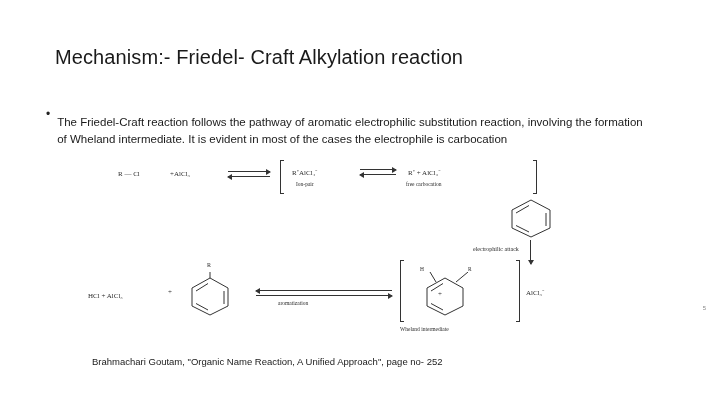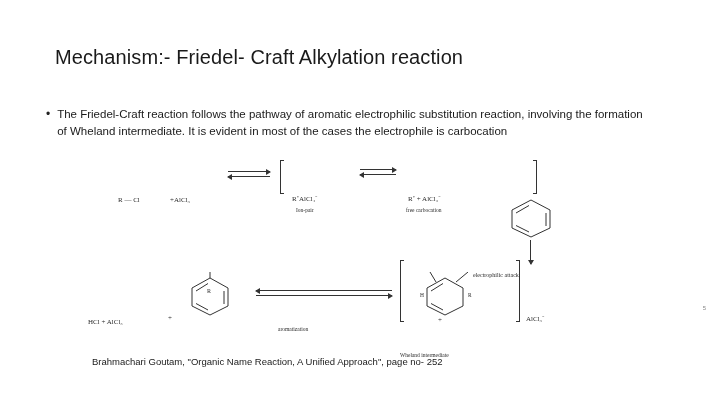--- a/index.html
+++ b/index.html
@@ -42,36 +42,36 @@
     font-size: 12px;
     line-height: 16px;
     color: #222;
     margin-right: 7px;
     flex: 0 0 auto;
   }
   .bullet-text {
     font-size: 11.5px;
     line-height: 17px;
     color: #1a1a1a;
+    margin-top: 8px;
   }
   
   .scheme {
     position: absolute;
     left: 70px;
     top: 160px;
     width: 580px;
     height: 190px;
     font-family: "Liberation Serif", serif;
     color: #2b2b2b;
   }
   .chem {
     position: absolute;
     white-space: nowrap;
     font-family: "Liberation Serif", serif;
-    margin-top: 26px;
   }
   .f7 { font-size: 7px; }
   .f6 { font-size: 6px; }
   .f55 { font-size: 5.5px; }
 
   
   .arrow-line {
     position: absolute;
     background: #333;
     height: 1px;

